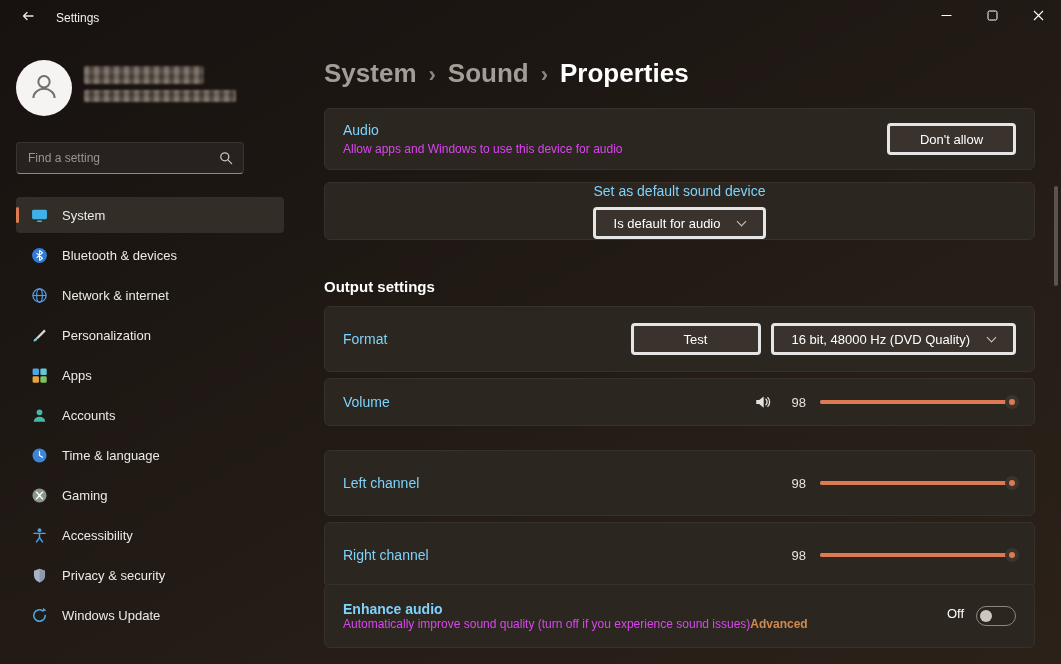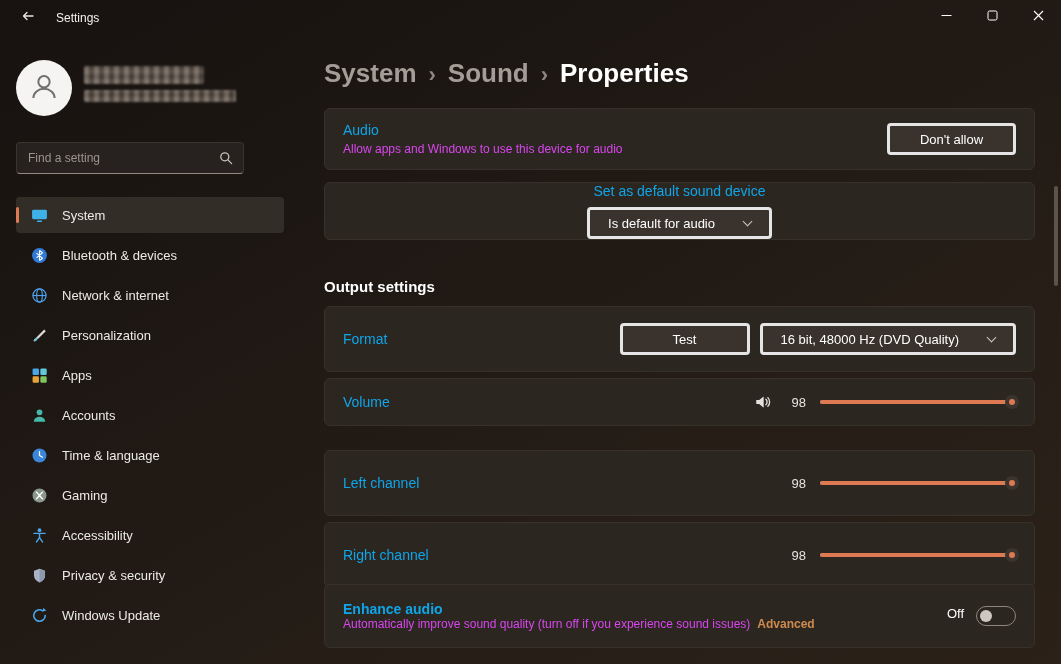--- a/index.html
+++ b/index.html
@@ -61,32 +61,32 @@
   .c-audio   { top:108px; height:62px; }
   .c-default { top:182px; height:58px;flex-direction:column; }
   .c-format  { top:306px; height:66px; }
   .c-volume  { top:366px; height:48px;margin-top:12px; }
   .c-left    { top:450px; height:66px; }
   .c-right   { top:522px; height:66px; }
   .c-enhance { top:584px; height:64px; }
 
   .section-header { position:absolute; left:324px; top:278px; font-size:15px; font-weight:600; color:#fff; }
 
-  .card-title { font-size:14px; color:#0ea5e9; }
+  .card-title { font-size:14px; color:#7dd3fc; }
   .card-title.bold { font-weight:600; }
   .card-sub { font-size:12px; color:#d946ef; margin-top:4px; }
-  .card-sub-row { display:flex; align-items:flex-end; gap:7px; }
+  .card-sub-row { display:flex; align-items:flex-end; }
   .link { font-size:12px; font-weight:600; color:var(--link,#cf8a4e); cursor:pointer; text-decoration:none; }
 
   .btn { height:32px; background:#3a332d; border:3px solid #e5e5e5; border-radius:4px;
     color:#fff; font-size:13px; display:flex; align-items:center; justify-content:center;
     padding:0 18px; cursor:pointer; white-space:nowrap; font-family:inherit; }
   .btn.wide { min-width:129px; }
   .btn.test { min-width:130px; }
-  .dropdown { gap:11px; }
+  .dropdown { gap:0; }
   .chev { width:7px; height:7px; border-right:1.4px solid #cfc9c2; border-bottom:1.4px solid #cfc9c2;
     transform:rotate(45deg); margin-left:18px; margin-bottom:4px; }
 
   .controls { display:flex; align-items:center; }
   .controls .gap { width:10px; }
 
   .slider-value { width:22px; text-align:right; margin-right:14px; font-size:13px; color:#e6e2dd; }
   .spk { margin-right:12px; display:flex; }
 
   .slider { position:relative; width:196px; height:22px; flex:none; cursor:pointer; }

